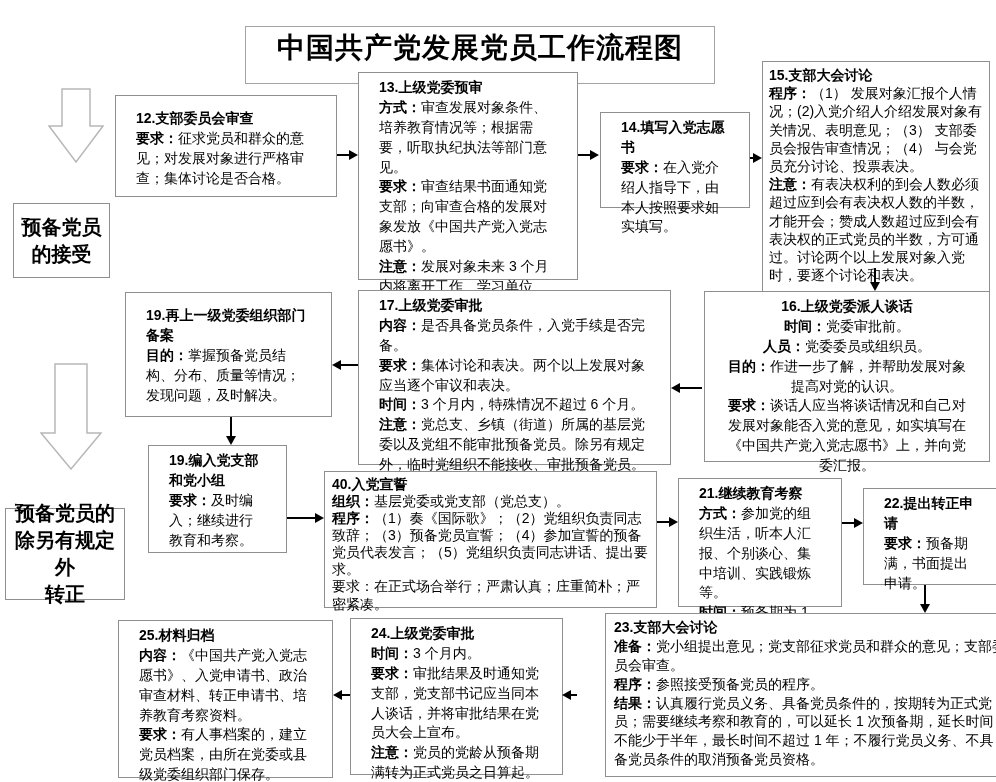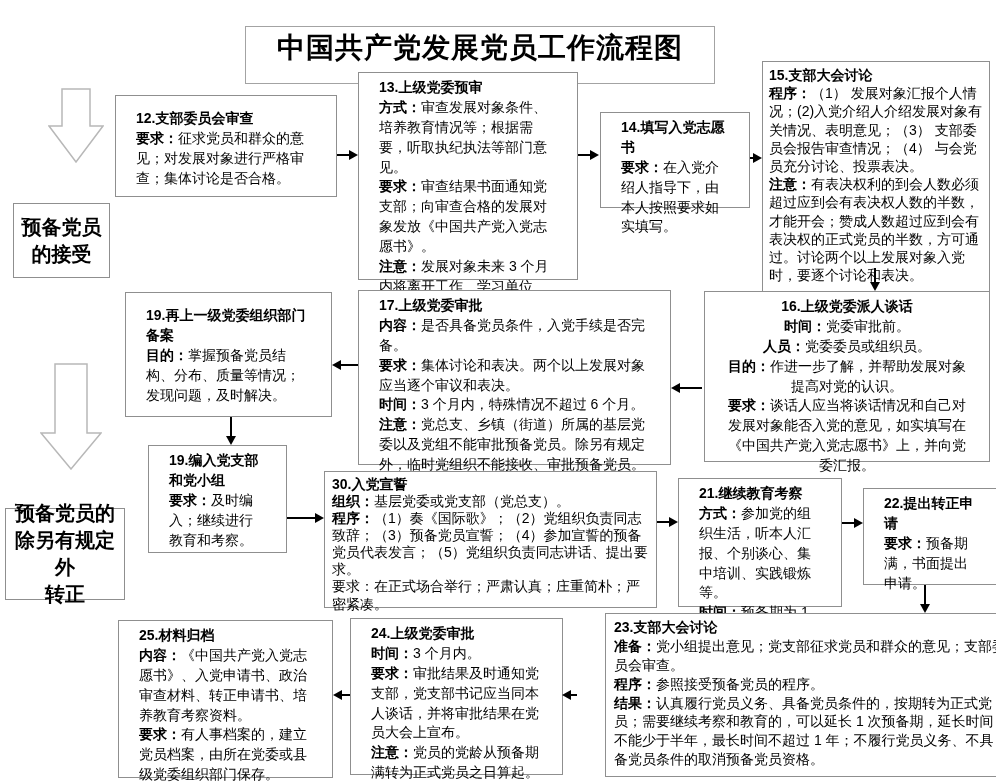--- a/index.html
+++ b/index.html
@@ -127,21 +127,21 @@
   </div>
 
   <div class="fc-box" style="left:136px; top:445px; width:139px; height:108px;margin-left:12px;">
     <div class="fc-title">19.编入党支部和党小组</div>
     <div class="fc-body">
         <p><b>要求：</b>及时编入；继续进行教育和考察。</p>
       </div>
   </div>
 
   <div class="fc-box lh-xtight" style="left:324px; top:471px; width:333px; height:137px;">
-    <div class="fc-title">30.入党宣誓</div>
+    <div class="fc-title">40.入党宣誓</div>
     <div class="fc-body">
         <p><b>组织：</b>基层党委或党支部（党总支）。</p>
         <p><b>程序：</b>（1）奏《国际歌》；（2）党组织负责同志致辞；（3）预备党员宣誓；（4）参加宣誓的预备党员代表发言；（5）党组织负责同志讲话、提出要求。</p>
         <p>要求：在正式场合举行；严肃认真；庄重简朴；严密紧凑。</p>
       </div>
   </div>
 
   <div class="fc-box" style="left:678px; top:478px; width:164px; height:129px;">
     <div class="fc-title">21.继续教育考察</div>
     <div class="fc-body">

